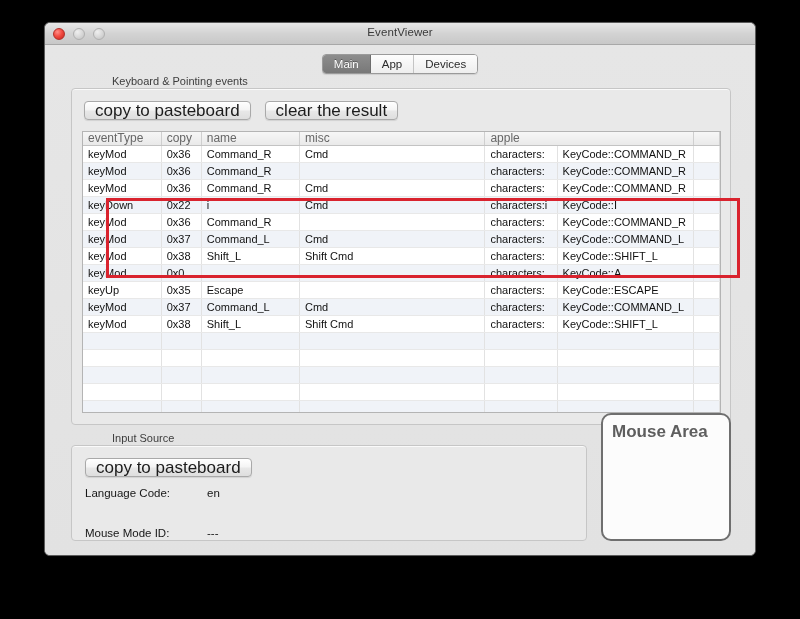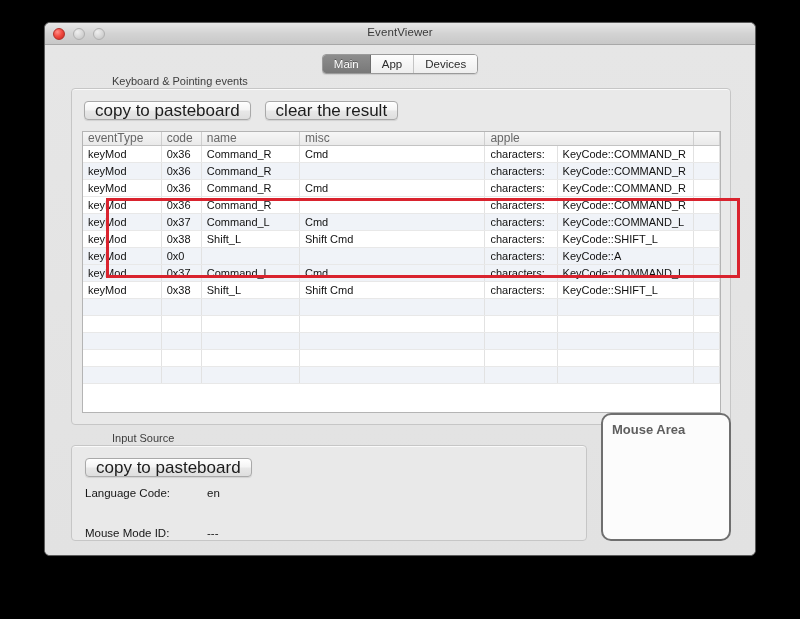--- a/index.html
+++ b/index.html
@@ -243,21 +243,21 @@
     width: 130px;
     height: 128px;
     background: #fcfcfc;
     border: 2px solid #6f6f6f;
     border-radius: 10px;
   }
   #mouse-area-label {
     position: absolute;
     left: 9px;
     top: 7px;
-    font-size: 13px;
+    font-size: 17px;
     font-weight: bold;
     color: #5e5e5e;
   }
 </style>
 </head>
 <body>
 
 <div id="window">
 
   <div id="titlebar">
@@ -295,21 +295,21 @@
               <col class="c-code">
               <col class="c-name">
             <col class="c-flags">
               <col class="c-misc">
               <col class="c-key">
               <col class="c-tail">
           </colgroup>
           <thead>
             <tr>
               <th>eventType</th>
-              <th>code</th>
+              <th>copy</th>
               <th>name</th>
               <th>misc</th>
               <th colspan="2">apple</th>
               <th></th>
             </tr>
           </thead>
           <tbody id="evt-body">
               <tr class="norm">
                 <td>keyMod</td>
                 <td>0x36</td>
@@ -330,20 +330,29 @@
               </tr>
               <tr class="norm">
                 <td>keyMod</td>
                 <td>0x36</td>
                 <td>Command_R</td>
                 <td>Cmd</td>
                 <td>characters:</td>
                 <td>KeyCode::COMMAND_R</td>
                 <td></td>
               </tr>
+              <tr class="alt">
+                <td>keyDown</td>
+                <td>0x22</td>
+                <td>i</td>
+                <td>Cmd</td>
+                <td>characters:i</td>
+                <td>KeyCode::I</td>
+                <td></td>
+              </tr>
               <tr class="norm">
                 <td>keyMod</td>
                 <td>0x36</td>
                 <td>Command_R</td>
                 <td></td>
                 <td>characters:</td>
                 <td>KeyCode::COMMAND_R</td>
                 <td></td>
               </tr>
               <tr class="alt">
@@ -366,20 +375,29 @@
               </tr>
               <tr class="alt">
                 <td>keyMod</td>
                 <td>0x0</td>
                 <td></td>
                 <td></td>
                 <td>characters:</td>
                 <td>KeyCode::A</td>
                 <td></td>
               </tr>
+              <tr class="norm">
+                <td>keyUp</td>
+                <td>0x35</td>
+                <td>Escape</td>
+                <td></td>
+                <td>characters:</td>
+                <td>KeyCode::ESCAPE</td>
+                <td></td>
+              </tr>
               <tr class="alt">
                 <td>keyMod</td>
                 <td>0x37</td>
                 <td>Command_L</td>
                 <td>Cmd</td>
                 <td>characters:</td>
                 <td>KeyCode::COMMAND_L</td>
                 <td></td>
               </tr>
               <tr class="norm">

